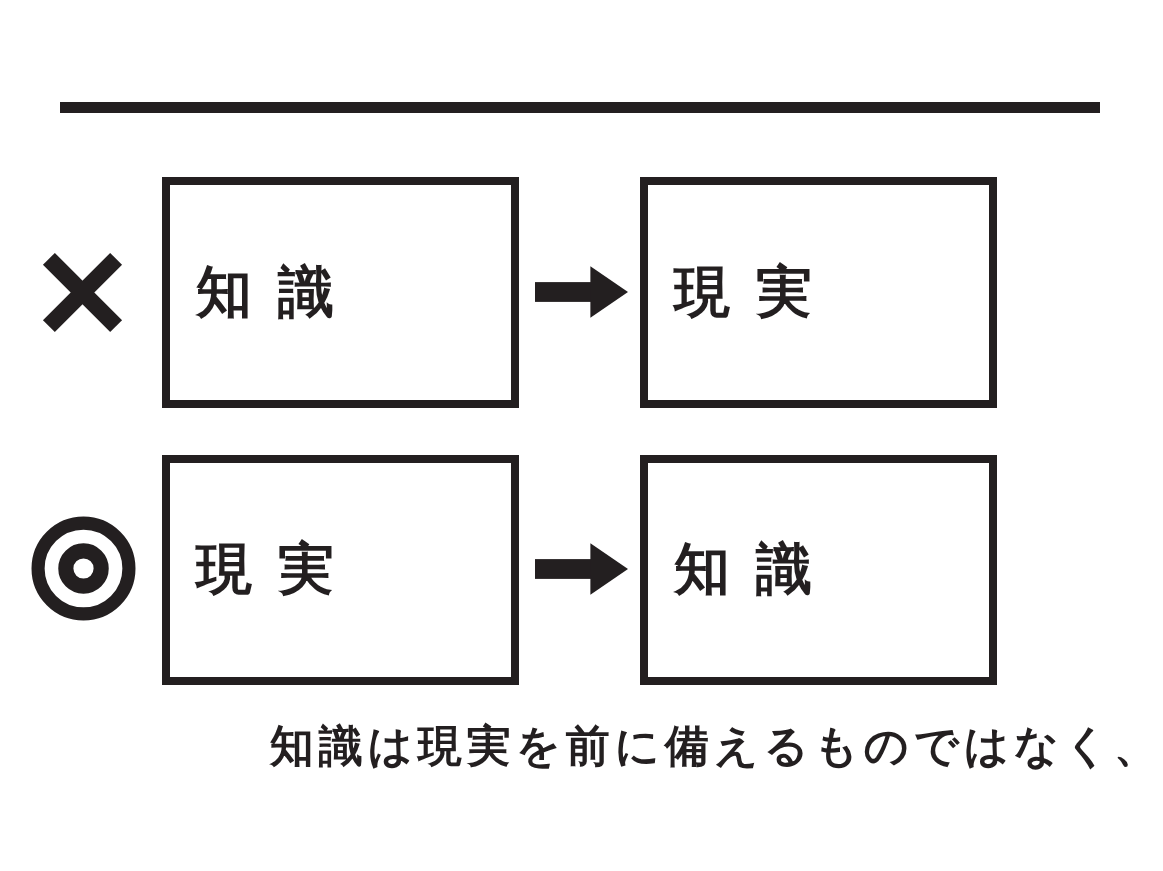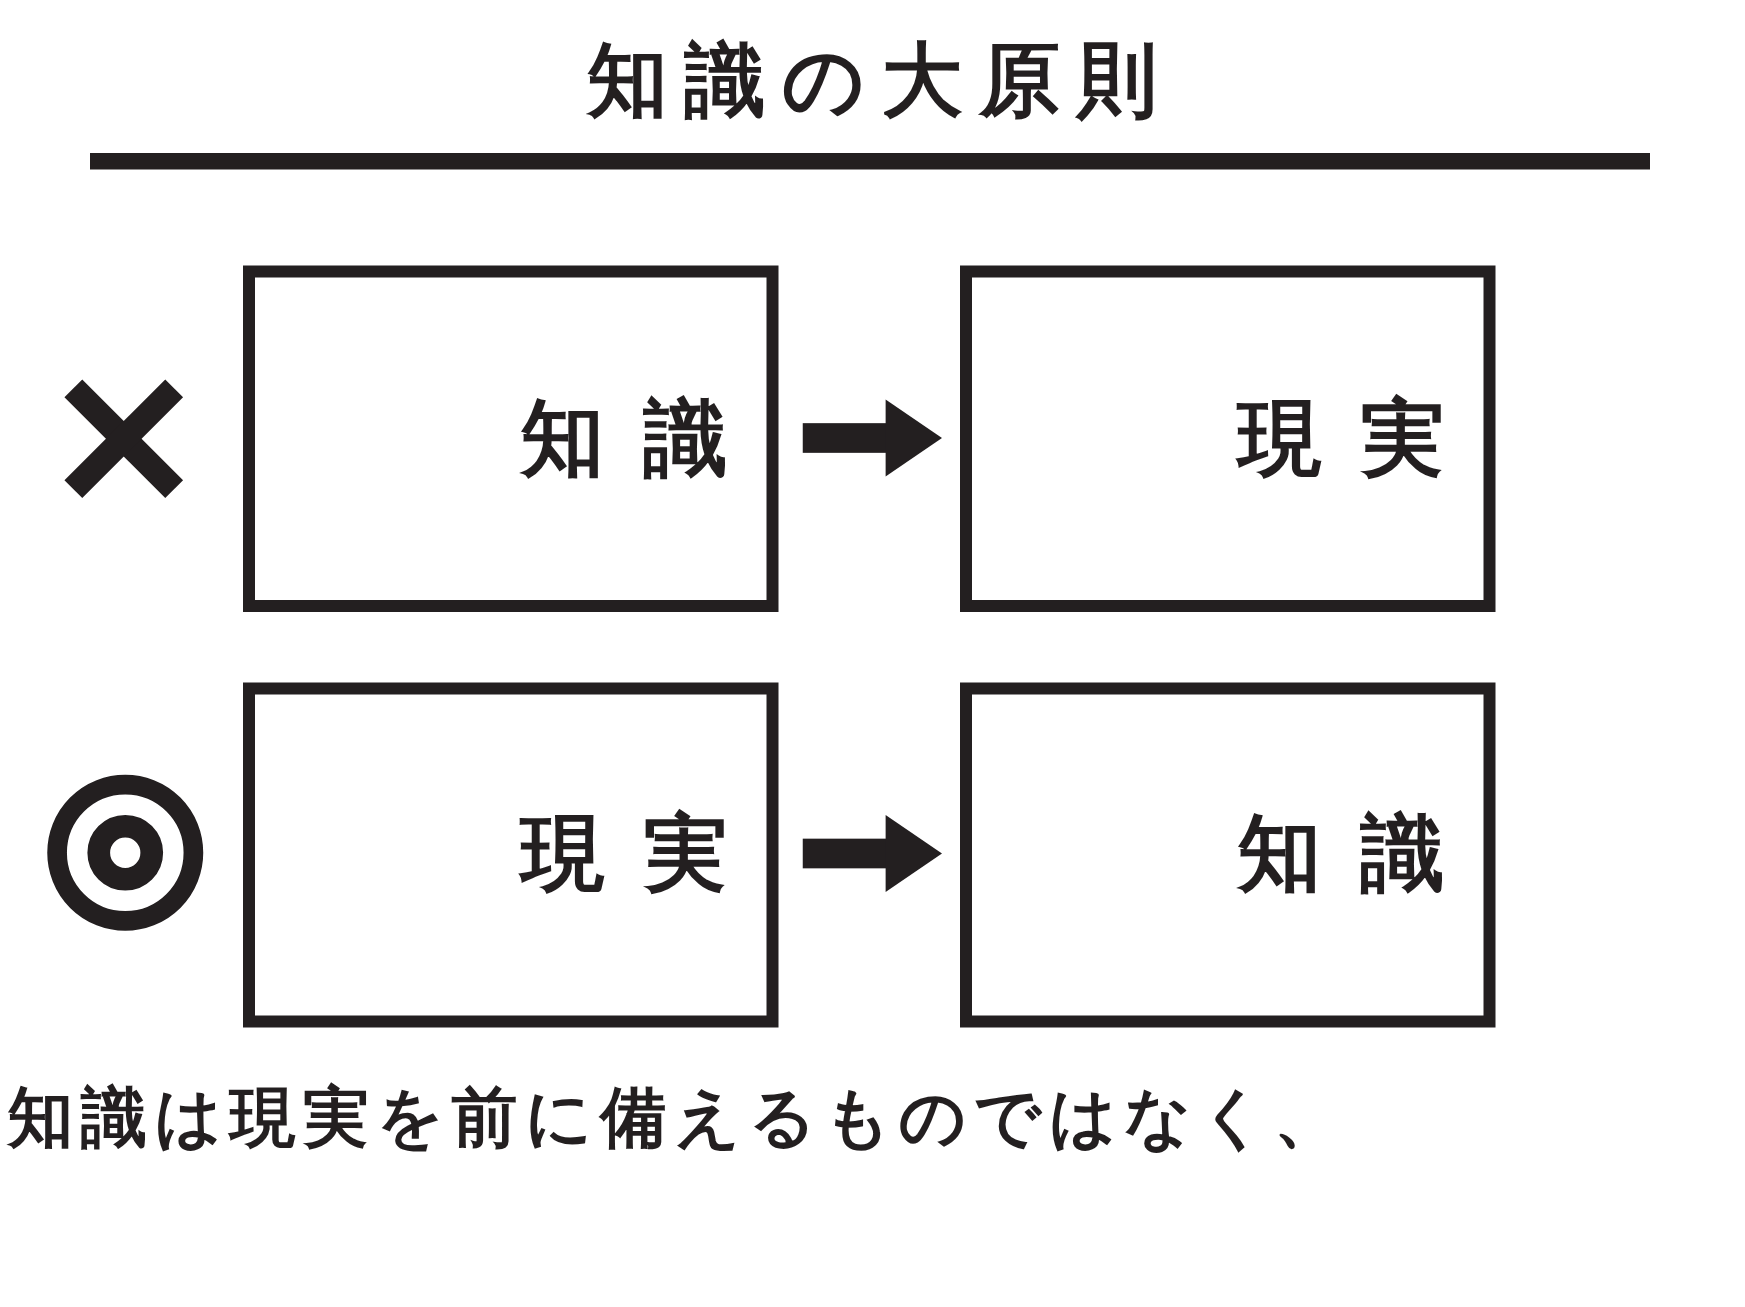--- a/index.html
+++ b/index.html
@@ -48,21 +48,21 @@
   .mark-x { left: 40px; top: 250px; width: 85px; height: 85px; }
   .mark-circle { left: 31px; top: 516px; width: 105px; height: 105px; }
 
   .box {
     position: absolute;
     width: 357px;
     border: 8px solid var(--ink);
     background: var(--bg);
     display: flex;
     align-items: center;
-    justify-content: flex-end;
+    justify-content: flex-start;
   }
   .box.r1 { top: 177px; height: 231px; }
   .box.r2 { top: 455px; height: 230px; }
   .box.left-col { left: 162px; }
   .box.right-col { left: 640px; }
 
   .box-label {
     font-size: 56px;
     font-weight: 700;
     letter-spacing: 26px;
@@ -79,39 +79,38 @@
   }
   .arrow.r1 { top: 266px; }
   .arrow.r2 { top: 543px; }
   .arrow svg { display: block; width: 100%; height: 100%; }
 
   .caption {
     position: absolute;
     top: 714px;
     left: 0;
     width: 100%;
-    text-align: left;
+    text-align: right;
     font-weight: 700;
     font-size: 44px;
     line-height: 63px;
     letter-spacing: 5px;
     color: var(--ink);
   }
   .caption .cap-line {
     display: block;
     padding-left: 5px; 
     white-space: nowrap;
   }
 </style>
 </head>
 <body>
 
 <div class="canvas">
 
-  <div class="title">知識の大原則</div>
   <div class="title-rule"></div>
 
   <span class="mark mark-x">
     <svg viewBox="0 0 86 86" width="85" height="85">
       <g stroke="var(--ink)" stroke-width="17" stroke-linecap="butt" fill="none">
         <line x1="9" y1="9" x2="77" y2="77"></line>
         <line x1="77" y1="9" x2="9" y2="77"></line>
       </g>
     </svg>
   </span>

